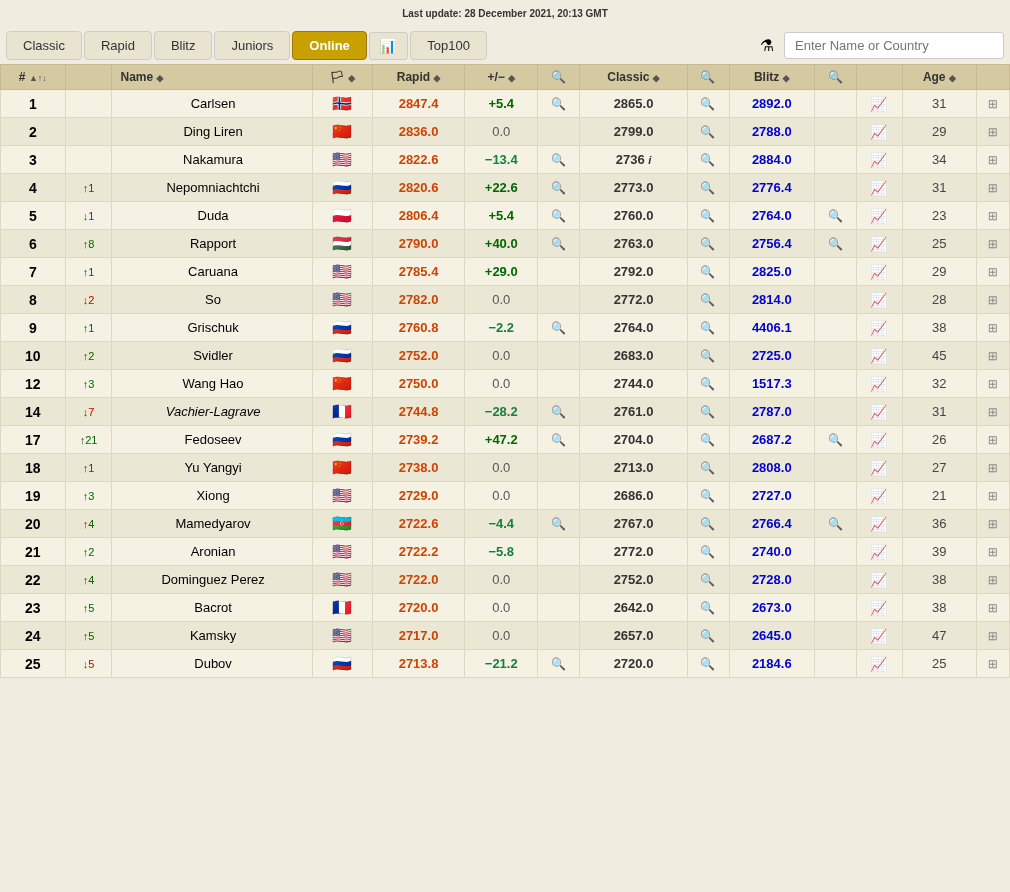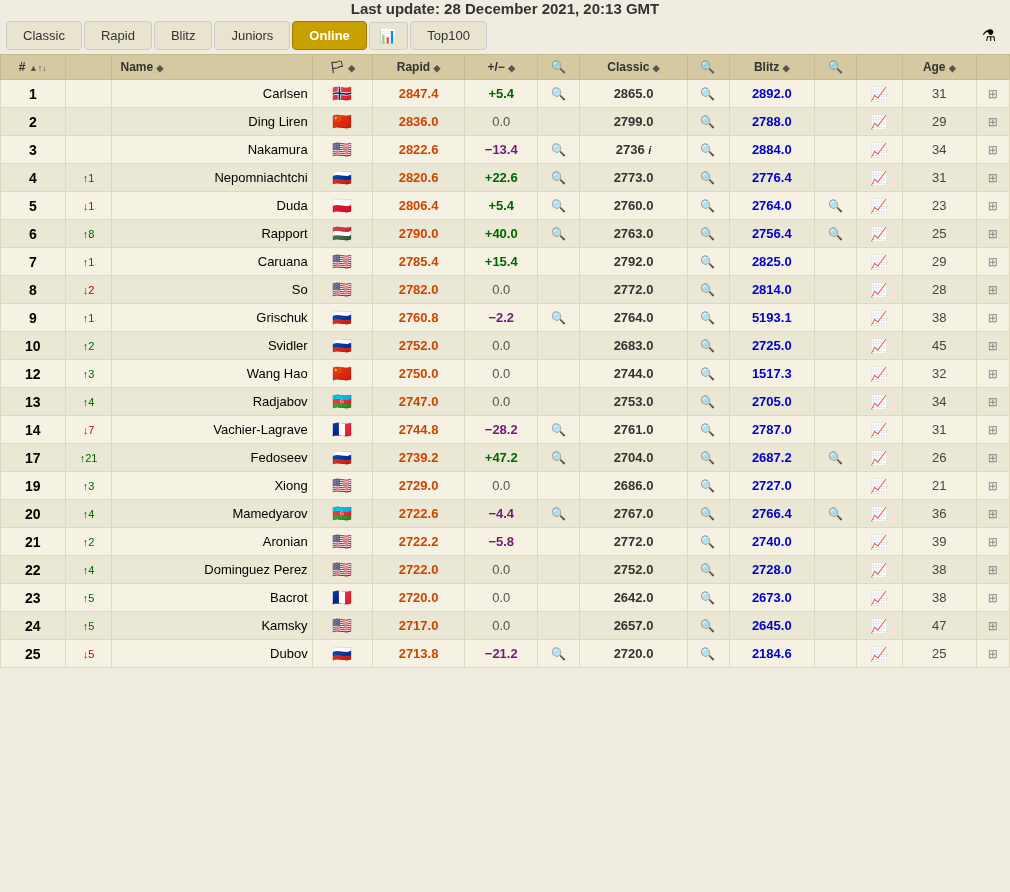--- a/index.html
+++ b/index.html
@@ -4,22 +4,23 @@
   <style>
     * { box-sizing: border-box; margin: 0; padding: 0; }
     body {
       font-family: Arial, sans-serif;
       font-size: 13px;
       background: #f0ede0;
       width: 1010px;
     }
     .header-bar {
       text-align: center;
+      padding: 8px;
       font-weight: bold;
-      font-size: 15px;
+      font-size: 10px;
       color: #333;
       background: #f0ede0;
     }
     .tab-bar {
       display: flex;
       align-items: center;
       background: #f0ede0;
       padding: 4px 6px;
       gap: 2px;
     }
@@ -89,33 +90,33 @@
       background: #eae7d4;
     }
     tbody td {
       padding: 4px 4px;
       border: 1px solid #ddd8c0;
       text-align: center;
       white-space: nowrap;
       font-size: 13px;
     }
     tbody td.name-cell {
-      text-align: right;
+      text-align: center;
       padding-left: 6px;
       font-weight: normal;
     }
     .rank-cell {
       font-weight: bold;
       font-size: 14px;
     }
     .change-up { color: #006600; font-size: 11px; }
     .change-down { color: #cc0000; font-size: 11px; }
     .rapid-val { color: #cc4400; font-weight: bold; }
     .plus-val { color: #006600; font-weight: bold; }
-    .minus-val { color: #701a75; font-weight: bold; }
+    .minus-val { color: #15803d; font-weight: bold; }
     .neutral-val { color: #555; }
     .classic-val { font-weight: bold; color: #333; }
     .blitz-val { color: #0000cc; font-weight: bold; }
     .age-val { color: #444; }
     .flag-cell { text-align: center; font-size: 16px; }
     .sort-icons { font-size: 9px; color: #555; }
     .mini-chart { color: #cc7700; font-size: 14px; }
     .search-icon-btn { font-size: 12px; color: #cc6600; cursor: pointer; }
     .zoom-icon { font-size: 12px; color: #0055cc; cursor: pointer; }
     .grid-icon { font-size: 12px; color: #888; cursor: pointer; }
@@ -134,20 +135,21 @@
 <div class="tab-bar">
   <button class="tab">Classic</button>
   <button class="tab">Rapid</button>
   <button class="tab">Blitz</button>
   <button class="tab">Juniors</button>
   <button class="tab active">Online</button>
   <button class="icon-btn">📊</button>
   <button class="tab">Top100</button>
   <div class="tab-spacer"></div>
   <span class="filter-icon">⚗</span>
+  <input class="search-input" type="text" placeholder="Enter Name or Country" style="">
 </div>
 
 <table>
   <thead>
     <tr>
       <th class="th-with-sort"># <span class="sort-icons">▲↑↓</span></th>
       <th></th>
       <th class="name-col th-with-sort">Name <span class="sort-icons">◆</span></th>
       <th>🏳 <span class="sort-icons">◆</span></th>
       <th class="th-with-sort">Rapid <span class="sort-icons">◆</span></th>
@@ -258,21 +260,21 @@
         <td><span class="mini-chart" style="cursor:pointer;">📈</span></td>
         <td class="age-val">25</td>
         <td><span class="grid-icon" style="cursor:pointer;">⊞</span></td>
       </tr>
       <tr>
         <td class="rank-cell">7</td>
         <td><span class="change-up">↑1</span></td>
         <td class="name-cell" style="cursor: pointer;">Caruana</td>
         <td class="flag-cell">🇺🇸</td>
         <td class="rapid-val">2785.4</td>
-        <td class="plus-val">+15.4</td>
+        <td class="plus-val">+29.0</td>
         <td></td>
         <td class="classic-val">2792.0</td>
         <td><span class="zoom-icon">🔍</span></td>
         <td class="blitz-val">2825.0</td>
         <td></td>
         <td><span class="mini-chart" style="cursor:pointer;">📈</span></td>
         <td class="age-val">29</td>
         <td><span class="grid-icon" style="cursor:pointer;">⊞</span></td>
       </tr>
       <tr>
@@ -294,21 +296,21 @@
       <tr>
         <td class="rank-cell">9</td>
         <td><span class="change-up">↑1</span></td>
         <td class="name-cell" style="cursor: pointer;">Grischuk</td>
         <td class="flag-cell">🇷🇺</td>
         <td class="rapid-val">2760.8</td>
         <td class="minus-val">−2.2</td>
         <td><span class="search-icon-btn" style="cursor:pointer;">🔍</span></td>
         <td class="classic-val">2764.0</td>
         <td><span class="zoom-icon">🔍</span></td>
-        <td class="blitz-val">5193.1</td>
+        <td class="blitz-val">4406.1</td>
         <td></td>
         <td><span class="mini-chart" style="cursor:pointer;">📈</span></td>
         <td class="age-val">38</td>
         <td><span class="grid-icon" style="cursor:pointer;">⊞</span></td>
       </tr>
       <tr>
         <td class="rank-cell">10</td>
         <td><span class="change-up">↑2</span></td>
         <td class="name-cell" style="cursor: pointer;">Svidler</td>
         <td class="flag-cell">🇷🇺</td>
@@ -333,39 +335,23 @@
         <td></td>
         <td class="classic-val">2744.0</td>
         <td><span class="zoom-icon">🔍</span></td>
         <td class="blitz-val">1517.3</td>
         <td></td>
         <td><span class="mini-chart" style="cursor:pointer;">📈</span></td>
         <td class="age-val">32</td>
         <td><span class="grid-icon" style="cursor:pointer;">⊞</span></td>
       </tr>
       <tr>
-        <td class="rank-cell">13</td>
-        <td><span class="change-up">↑4</span></td>
-        <td class="name-cell" style="cursor: pointer;">Radjabov</td>
-        <td class="flag-cell">🇦🇿</td>
-        <td class="rapid-val">2747.0</td>
-        <td class="neutral-val">0.0</td>
-        <td></td>
-        <td class="classic-val">2753.0</td>
-        <td><span class="zoom-icon">🔍</span></td>
-        <td class="blitz-val">2705.0</td>
-        <td></td>
-        <td><span class="mini-chart" style="cursor:pointer;">📈</span></td>
-        <td class="age-val">34</td>
-        <td><span class="grid-icon" style="cursor:pointer;">⊞</span></td>
-      </tr>
-      <tr>
         <td class="rank-cell">14</td>
         <td><span class="change-down">↓7</span></td>
-        <td class="name-cell" style="cursor: pointer;">Vachier-Lagrave</td>
+        <td class="name-cell" style="cursor: pointer; font-style: italic;">Vachier-Lagrave</td>
         <td class="flag-cell">🇫🇷</td>
         <td class="rapid-val">2744.8</td>
         <td class="minus-val">−28.2</td>
         <td><span class="search-icon-btn" style="cursor:pointer;">🔍</span></td>
         <td class="classic-val">2761.0</td>
         <td><span class="zoom-icon">🔍</span></td>
         <td class="blitz-val">2787.0</td>
         <td></td>
         <td><span class="mini-chart" style="cursor:pointer;">📈</span></td>
         <td class="age-val">31</td>
@@ -381,20 +367,36 @@
         <td><span class="search-icon-btn" style="cursor:pointer;">🔍</span></td>
         <td class="classic-val">2704.0</td>
         <td><span class="zoom-icon">🔍</span></td>
         <td class="blitz-val">2687.2</td>
         <td><span class="search-icon-btn" style="cursor:pointer;">🔍</span></td>
         <td><span class="mini-chart" style="cursor:pointer;">📈</span></td>
         <td class="age-val">26</td>
         <td><span class="grid-icon" style="cursor:pointer;">⊞</span></td>
       </tr>
       <tr>
+        <td class="rank-cell">18</td>
+        <td><span class="change-up">↑1</span></td>
+        <td class="name-cell" style="cursor: pointer;">Yu Yangyi</td>
+        <td class="flag-cell">🇨🇳</td>
+        <td class="rapid-val">2738.0</td>
+        <td class="neutral-val">0.0</td>
+        <td></td>
+        <td class="classic-val">2713.0</td>
+        <td><span class="zoom-icon">🔍</span></td>
+        <td class="blitz-val">2808.0</td>
+        <td></td>
+        <td><span class="mini-chart" style="cursor:pointer;">📈</span></td>
+        <td class="age-val">27</td>
+        <td><span class="grid-icon" style="cursor:pointer;">⊞</span></td>
+      </tr>
+      <tr>
         <td class="rank-cell">19</td>
         <td><span class="change-up">↑3</span></td>
         <td class="name-cell" style="cursor: pointer;">Xiong</td>
         <td class="flag-cell">🇺🇸</td>
         <td class="rapid-val">2729.0</td>
         <td class="neutral-val">0.0</td>
         <td></td>
         <td class="classic-val">2686.0</td>
         <td><span class="zoom-icon">🔍</span></td>
         <td class="blitz-val">2727.0</td>

